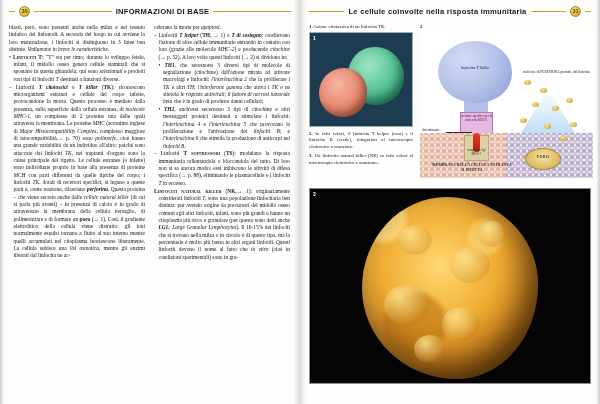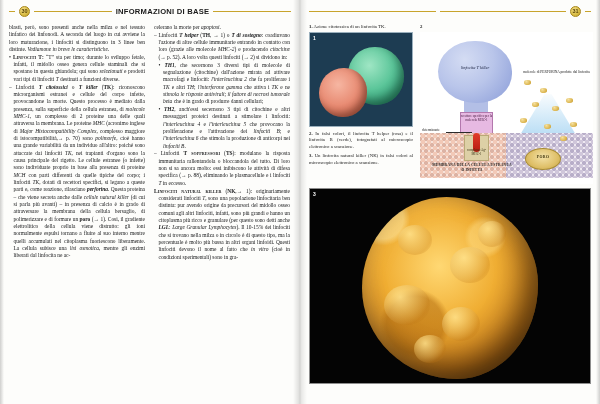--- a/index.html
+++ b/index.html
@@ -336,20 +336,21 @@
         <p class="bull"><span class="sc">Linfociti natural killer</span> (<b>NK</b>,→ 1): originariamente considerati linfociti <i>T</i>, sono una popolazione linfocitaria ben distinta: pur avendo origine da precursori del midollo osseo comuni agli altri linfociti, infatti, sono più grandi e hanno un citoplasma più ricco e granulare (per questo sono detti anche <span class="bi">LGL</span>: <i>Large Granular Lymphocytes</i>). Il 10-15% dei linfociti che si trovano nella milza o in circolo è di questo tipo, ma la percentuale è molto più bassa in altri organi linfoidi. Questi linfociti devono il nome al fatto che <i>in vitro</i> (cioè in condizioni sperimentali) sono in gra-</p>
       </div>
 
     </div>
   </div>
 
   <div class="page page-right">
 
     <div class="hdr">
       <div class="hdr-rule"></div>
+      <div class="hdr-title">Le cellule coinvolte nella risposta immunitaria</div>
       <div class="hdr-rule"></div>
       <div class="badge">31</div>
       <div class="hdr-rule short"></div>
     </div>
 
     <div class="rt-body">
 
       <div class="row-top">
 
         <div class="col-a">

